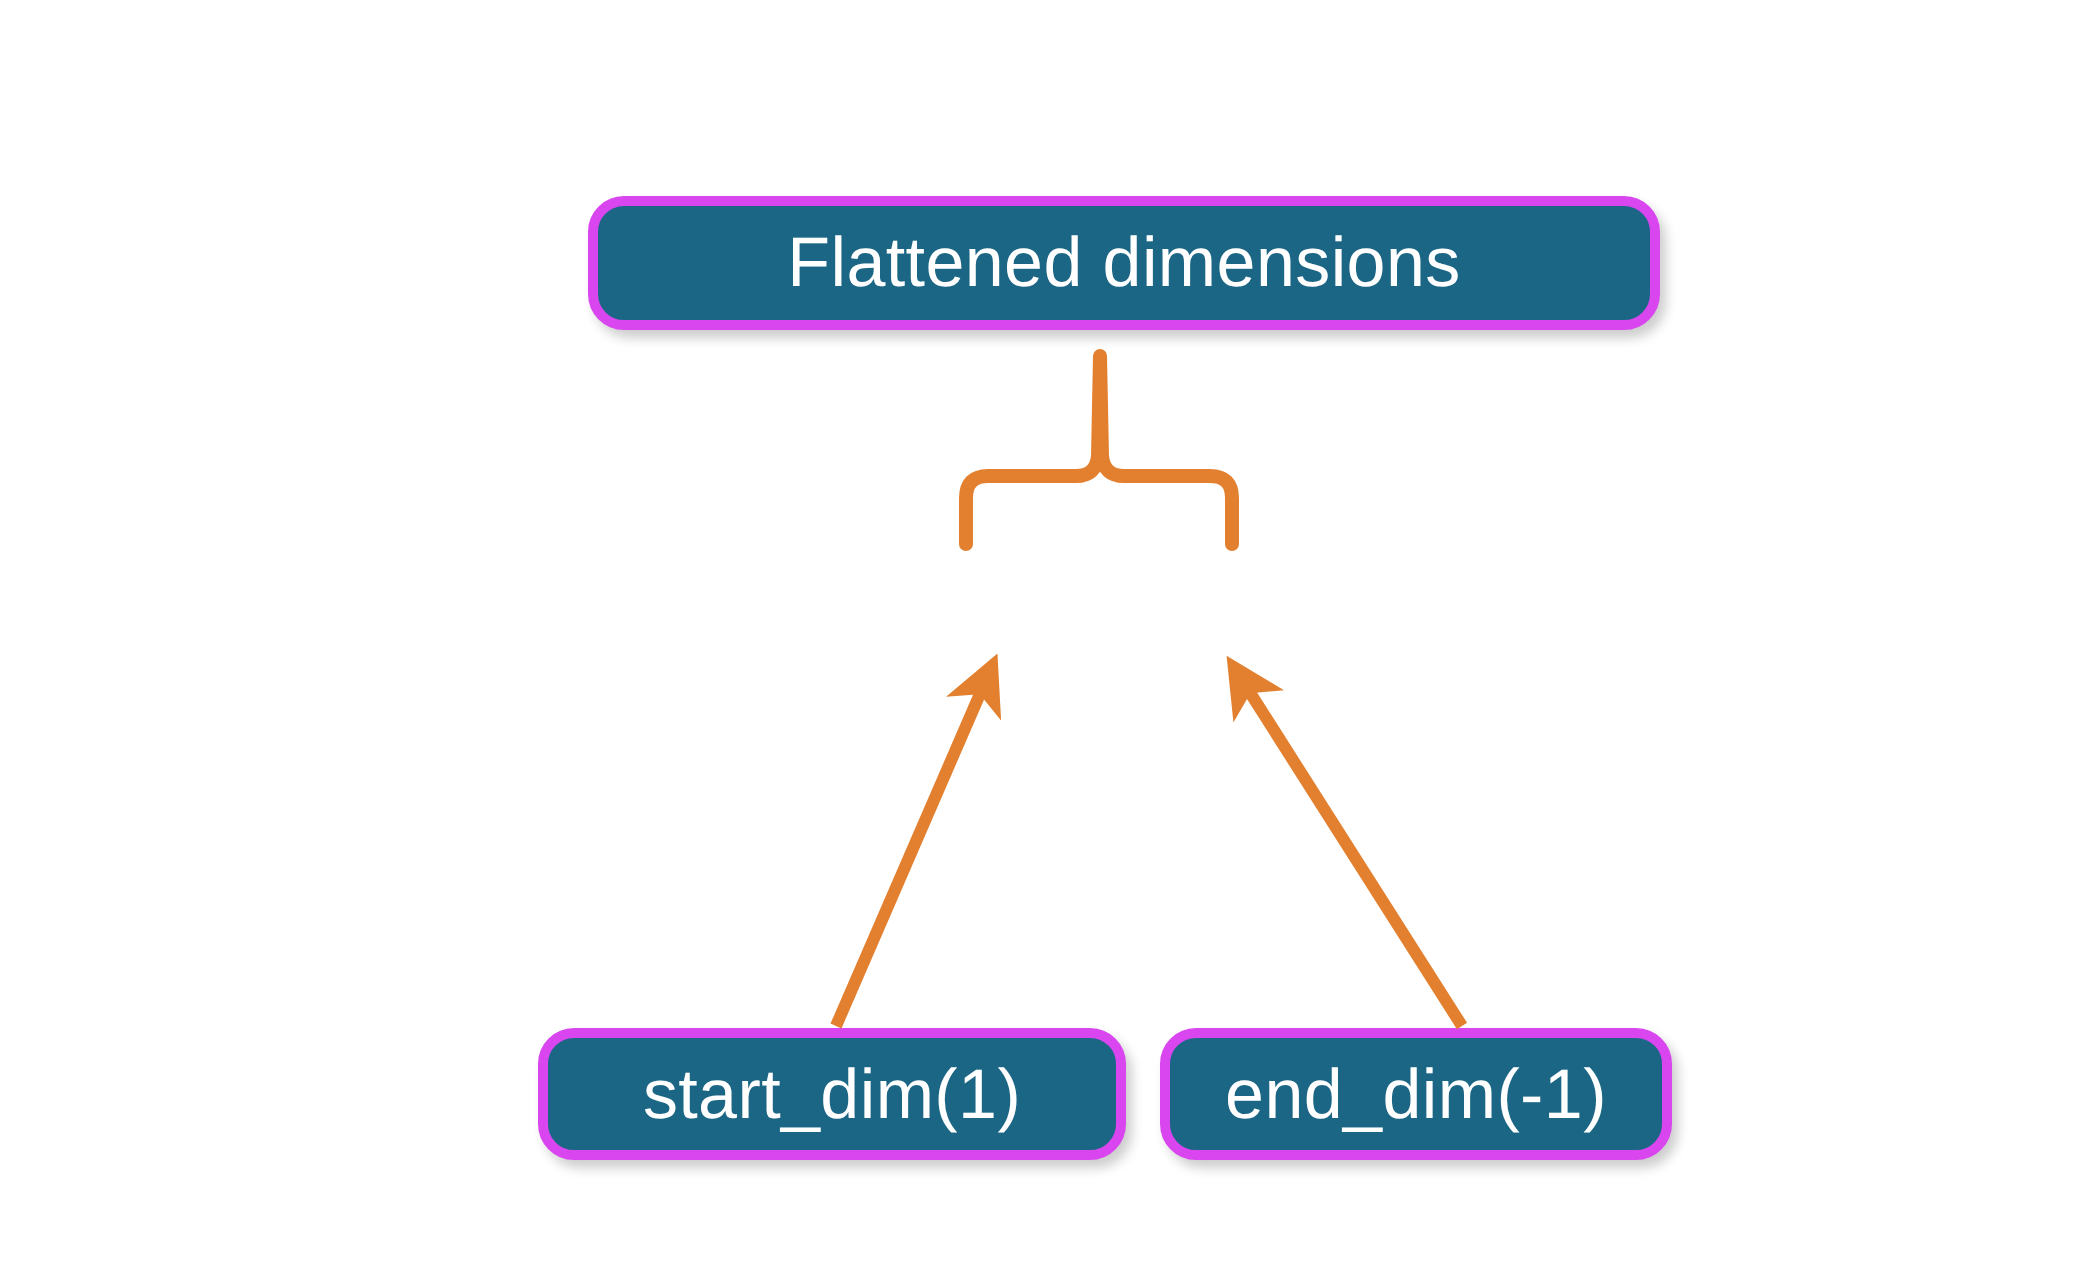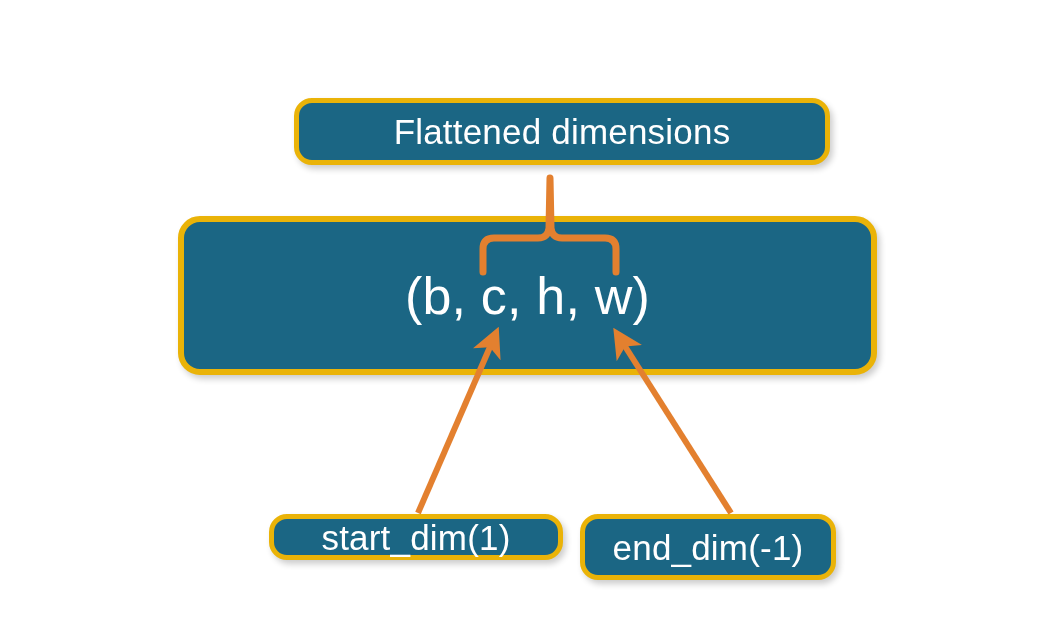--- a/index.html
+++ b/index.html
@@ -15,21 +15,21 @@
     position: relative;
     width: 1038px;
     height: 632px;
     background: #ffffff;
     overflow: hidden;
   }
   .node {
     position: absolute;
     box-sizing: border-box;
     background: #1b6684;
-    border: 5px solid #eab308;
+    border: 5px solid #d946ef;
     border-radius: 18px;
     display: flex;
     align-items: center;
     justify-content: center;
     color: #ffffff;
     text-align: center;
     box-shadow: 3px 4px 6px rgba(0,0,0,0.20);
     z-index: 2;
   }
   .node-label {
@@ -57,21 +57,21 @@
     border-radius: 22px;
     border-width: 6px;
   }
   #box-dims .node-label { font-size: 52px; }
 
   
   #box-start-dim {
     left: 269px;
     top: 514px;
     width: 294px;
-    height: 46px;
+    height: 66px;
   }
   #box-start-dim .node-label { font-size: 35px; }
 
   #box-end-dim {
     left: 580px;
     top: 514px;
     width: 256px;
     height: 66px;
   }
   #box-end-dim .node-label { font-size: 35px; }
@@ -110,23 +110,20 @@
 
     <line x1="418" y1="513" x2="493" y2="340" stroke="#e3802f" stroke-width="6" stroke-linecap="butt" marker-end="url(#arrowhead-orange)"></line>
 
     <line x1="731" y1="513" x2="621" y2="340" stroke="#e3802f" stroke-width="6" stroke-linecap="butt" marker-end="url(#arrowhead-orange)"></line>
   </svg>
 
   <div class="node" id="box-flattened">
     <span class="node-label">Flattened dimensions</span>
   </div>
 
-  <div class="node" id="box-dims">
-    <span class="node-label">(b, c, h, w)</span>
-  </div>
 
   <div class="node" id="box-start-dim">
     <span class="node-label">start_dim(1)</span>
   </div>
 
   <div class="node" id="box-end-dim">
     <span class="node-label">end_dim(-1)</span>
   </div>
 
   <svg id="brace-layer" viewBox="0 0 1038 632" xmlns="http://www.w3.org/2000/svg">

